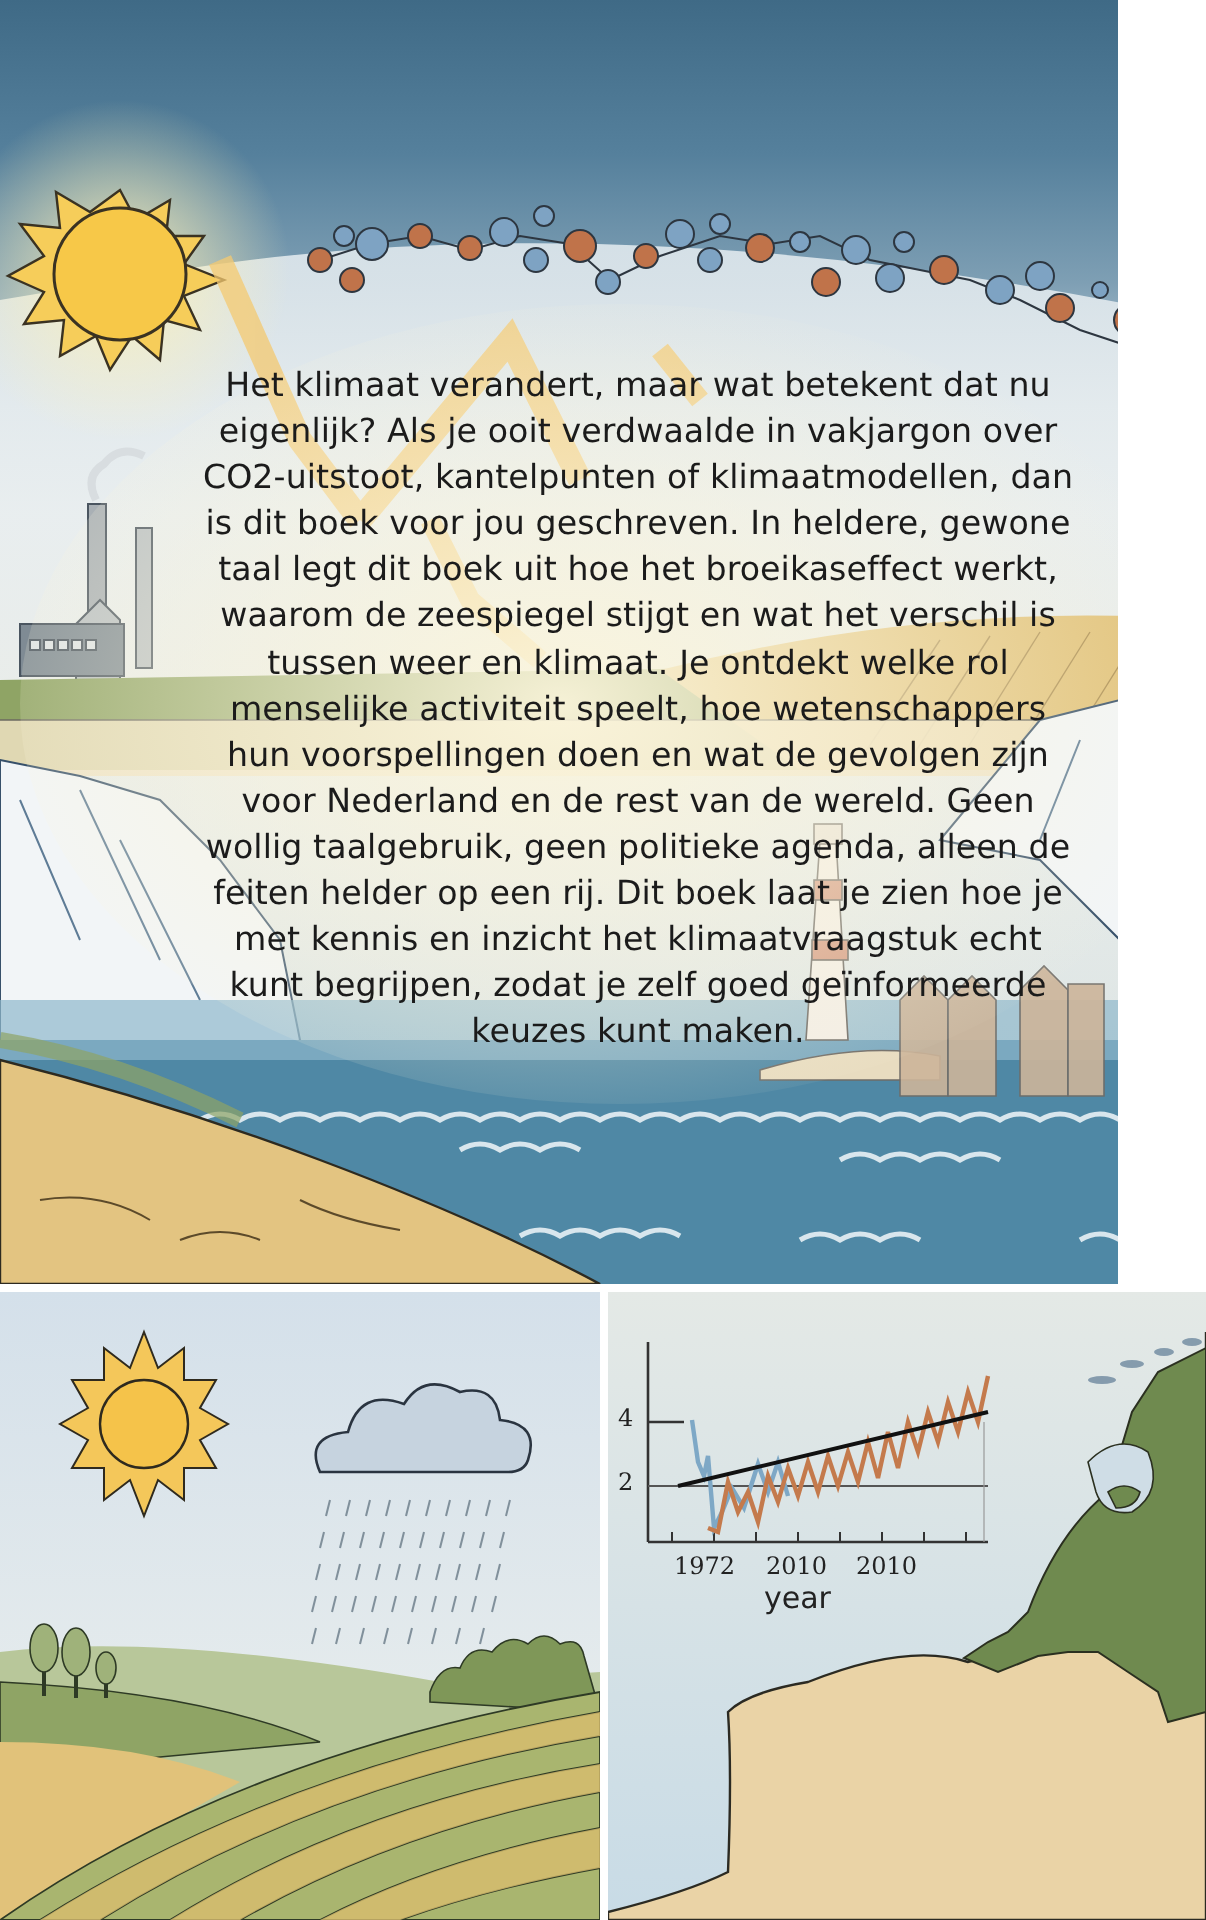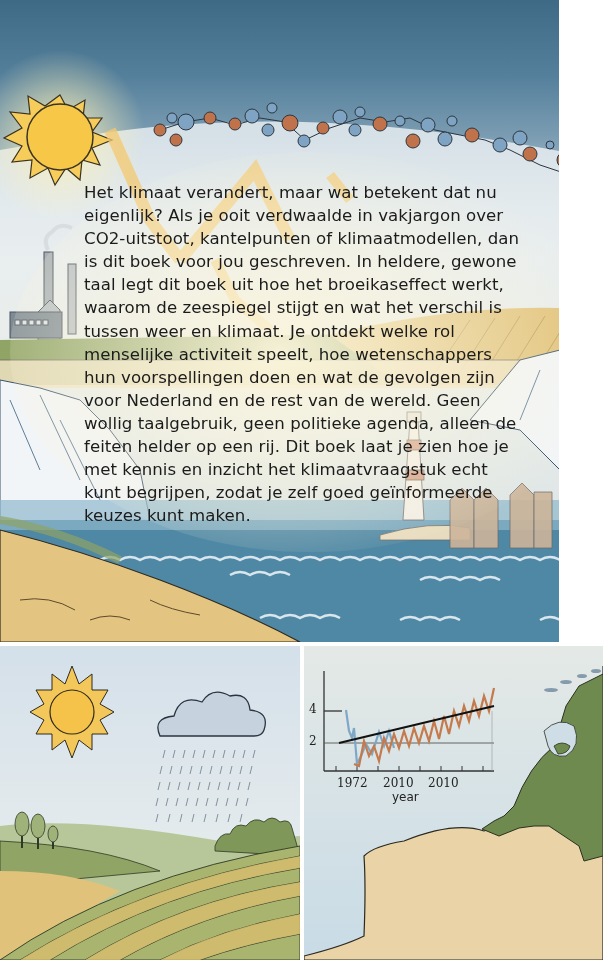--- a/index.html
+++ b/index.html
@@ -1,25 +1,25 @@
 <!DOCTYPE html>
 <html><head>
 <meta charset="utf-8">
 <style>
   html, body { margin: 0; padding: 0; }
   body { width: 603px; height: 960px; position: relative; overflow: hidden; background: #ffffff; font-family: "DejaVu Sans", sans-serif; }
   .hero { position: absolute; left: 0; top: 0; width: 559px; height: 642px; overflow: hidden;
-    background: linear-gradient(180deg, #3f6a86 0%, #55809c 12%, #7e9fb4 22%, #c9d7df 32%, #e4ebee 40%, #d9dccf 56%, #b9cfd9 66%, #7fa8bd 80%, #4f88a5 100%); }
+    background: linear-gradient(180deg, #3f6a86 0%, #55809c 12%, #7e9fb4 22%, #c9d7df 32%, #e4ebee 40%, #d9dccf 56%, #b9cfd9 66%, #7fa8bd 80%, #4f88a5 100%); text-align: center; }
   .hero svg { position: absolute; left: 0; top: 0; }
   .panel-left { position: absolute; left: 0; top: 646px; width: 300px; height: 314px; overflow: hidden; background: #dde6ee; }
   .panel-right { position: absolute; left: 304px; top: 646px; width: 299px; height: 314px; overflow: hidden; background: #dfe7ea; }
   .panel-left svg, .panel-right svg { position: absolute; left: 0; top: 0; }
   .blurb { position: absolute; left: 84px; top: 181px; width: 470px; margin: 0; font-size: 16.6px; line-height: 23.1px; color: #1b1b1b; white-space: pre-line; letter-spacing: 0.05px; }
   .axis-label { position: absolute; font-family: "DejaVu Serif", serif; font-size: 12px; color: #222; }
-  .axis-title { position: absolute; font-family: "DejaVu Sans", sans-serif; font-size: 12px; color: #222; margin-left: 10px; }
+  .axis-title { position: absolute; font-family: "DejaVu Sans", sans-serif; font-size: 15px; color: #222; }
 </style>
 </head>
 <body>
 
 <div class="hero">
   <svg width="603" height="642" viewBox="0 0 603 642">
     <defs>
       <radialGradient id="glow" cx="0.45" cy="0.5" r="0.55">
         <stop offset="0" stop-color="#fbf5dc" stop-opacity="0.95"></stop>
         <stop offset="1" stop-color="#fbf5dc" stop-opacity="0"></stop>

